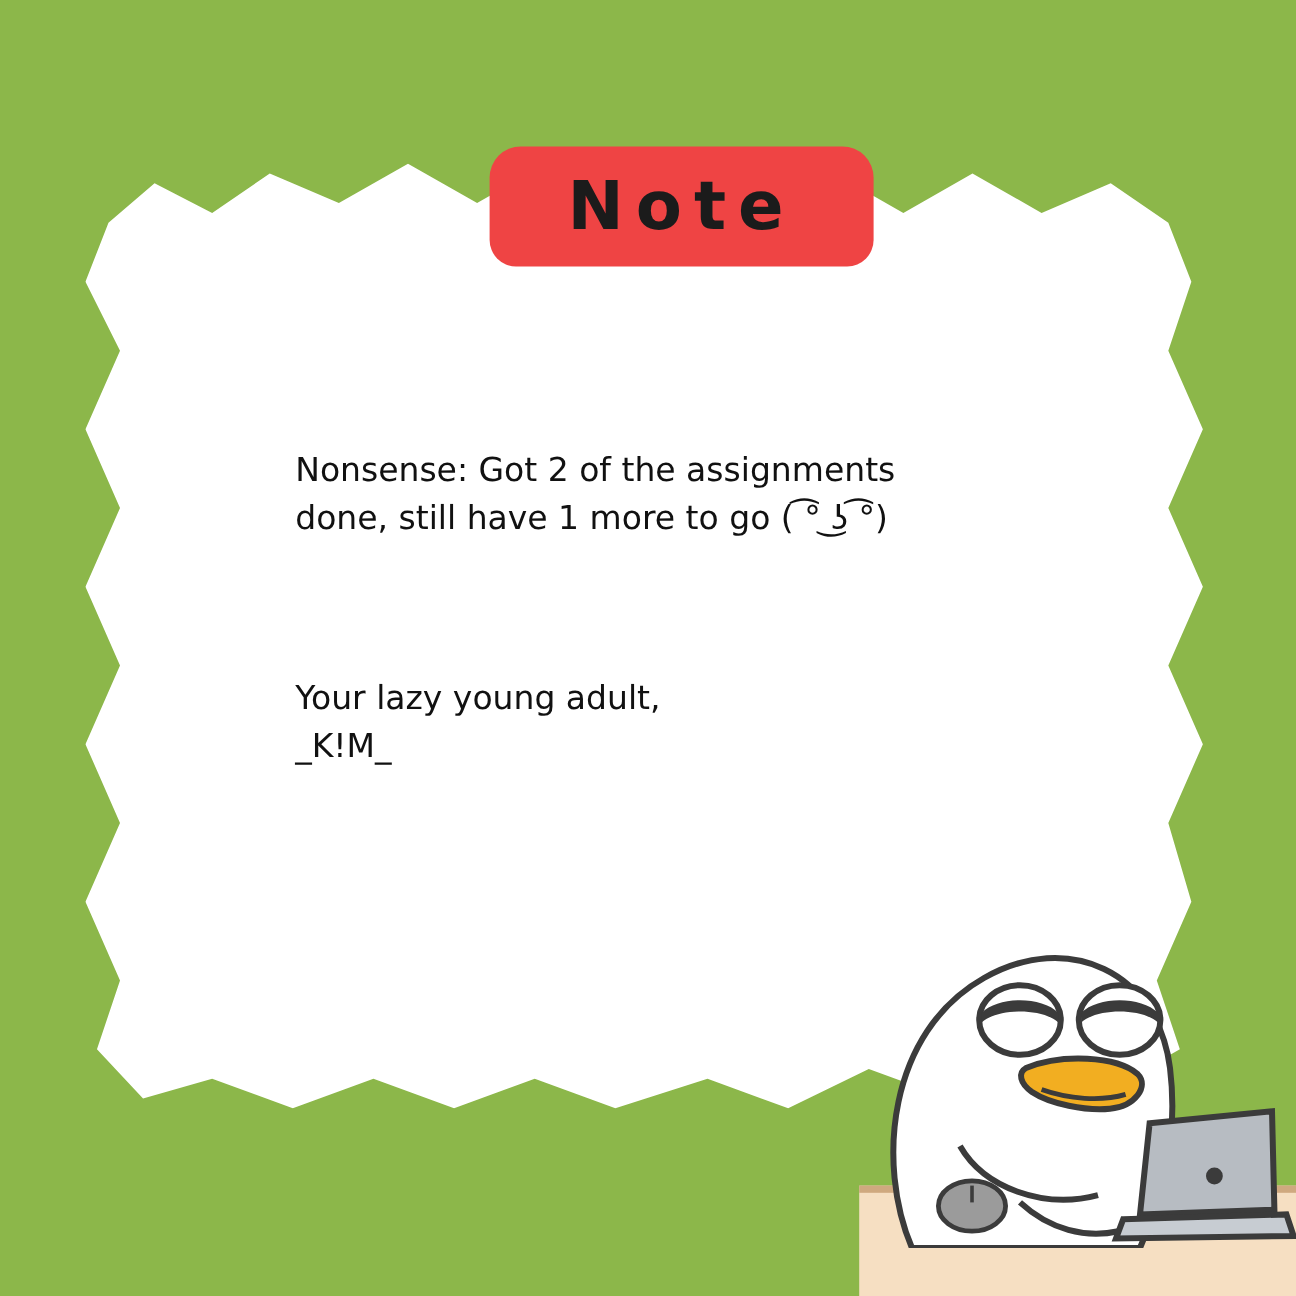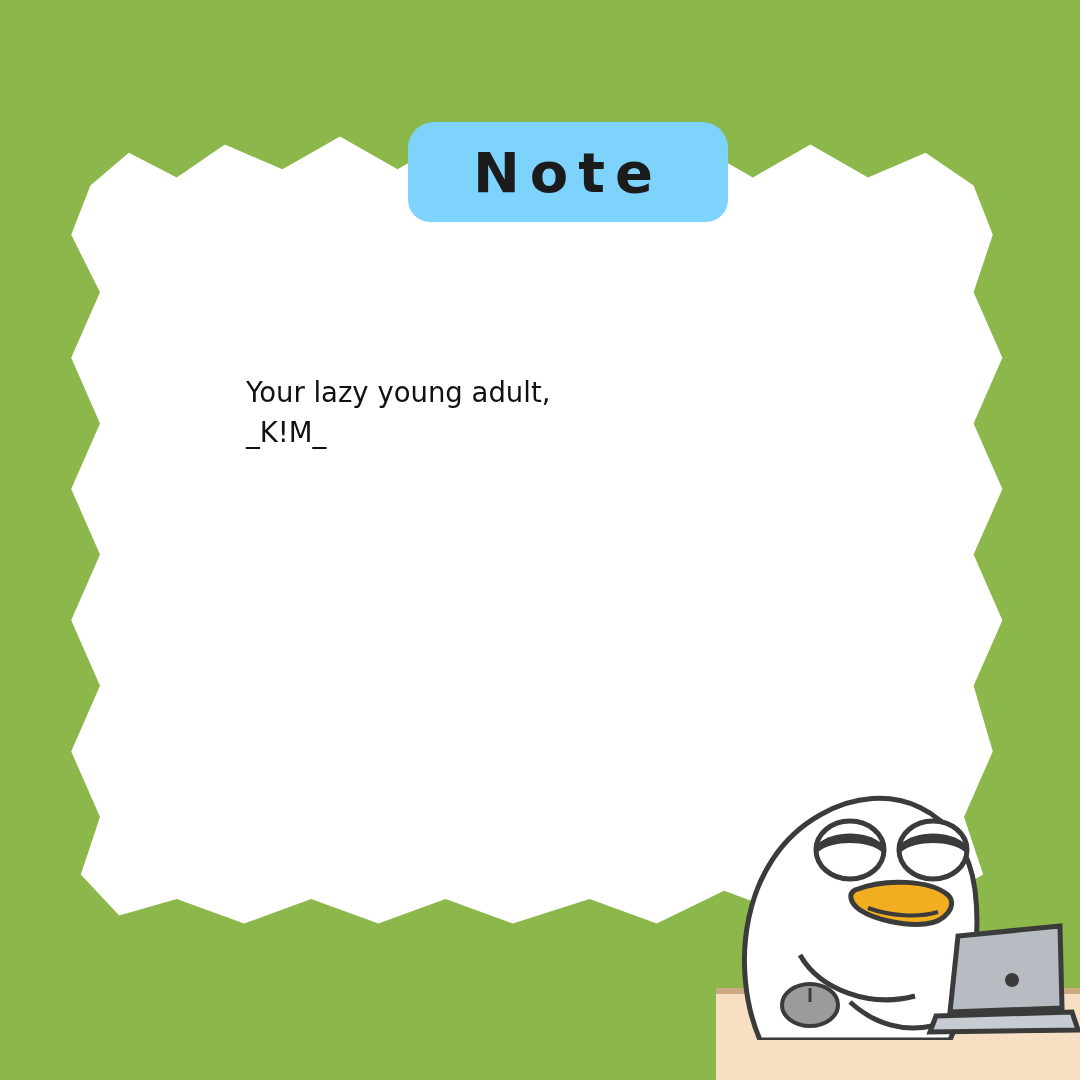--- a/index.html
+++ b/index.html
@@ -37,21 +37,21 @@
       5% 69%, 2% 61%, 5% 53%, 2% 45%, 5% 37%, 2% 29%, 5% 21%, 2% 14%
     );
   }
   
   .title-tag {
     position: absolute;
     left: 408px;
     top: 122px;
     width: 320px;
     height: 100px;
-    background: #7dd3fc;
+    background: #ef4444;
     border-radius: 26px 26px 22px 22px;
     display: flex;
     align-items: center;
     justify-content: center;
   }
   .title-text {
     font-family: "DejaVu Sans", sans-serif;
     font-weight: bold;
     font-size: 56px;
     letter-spacing: 10px;
@@ -105,20 +105,22 @@
 
 <div class="canvas">
 
   <div class="paper"></div>
 
   <div class="title-tag">
     <div class="title-text">Note</div>
   </div>
 
   <div class="note-body">
+    <p class="para">Nonsense: Got 2 of the assignments
+done, still have 1 more to go ( ͡° ͜ʖ ͡°)</p>
     <p class="para">Your lazy young adult,
 _K!M_</p>
   </div>
 
   <div class="desk"></div>
   <div class="desk-edge"></div>
 
   <div class="duck-wrap">
     <svg width="380" height="300" viewBox="0 0 380 300">
 

